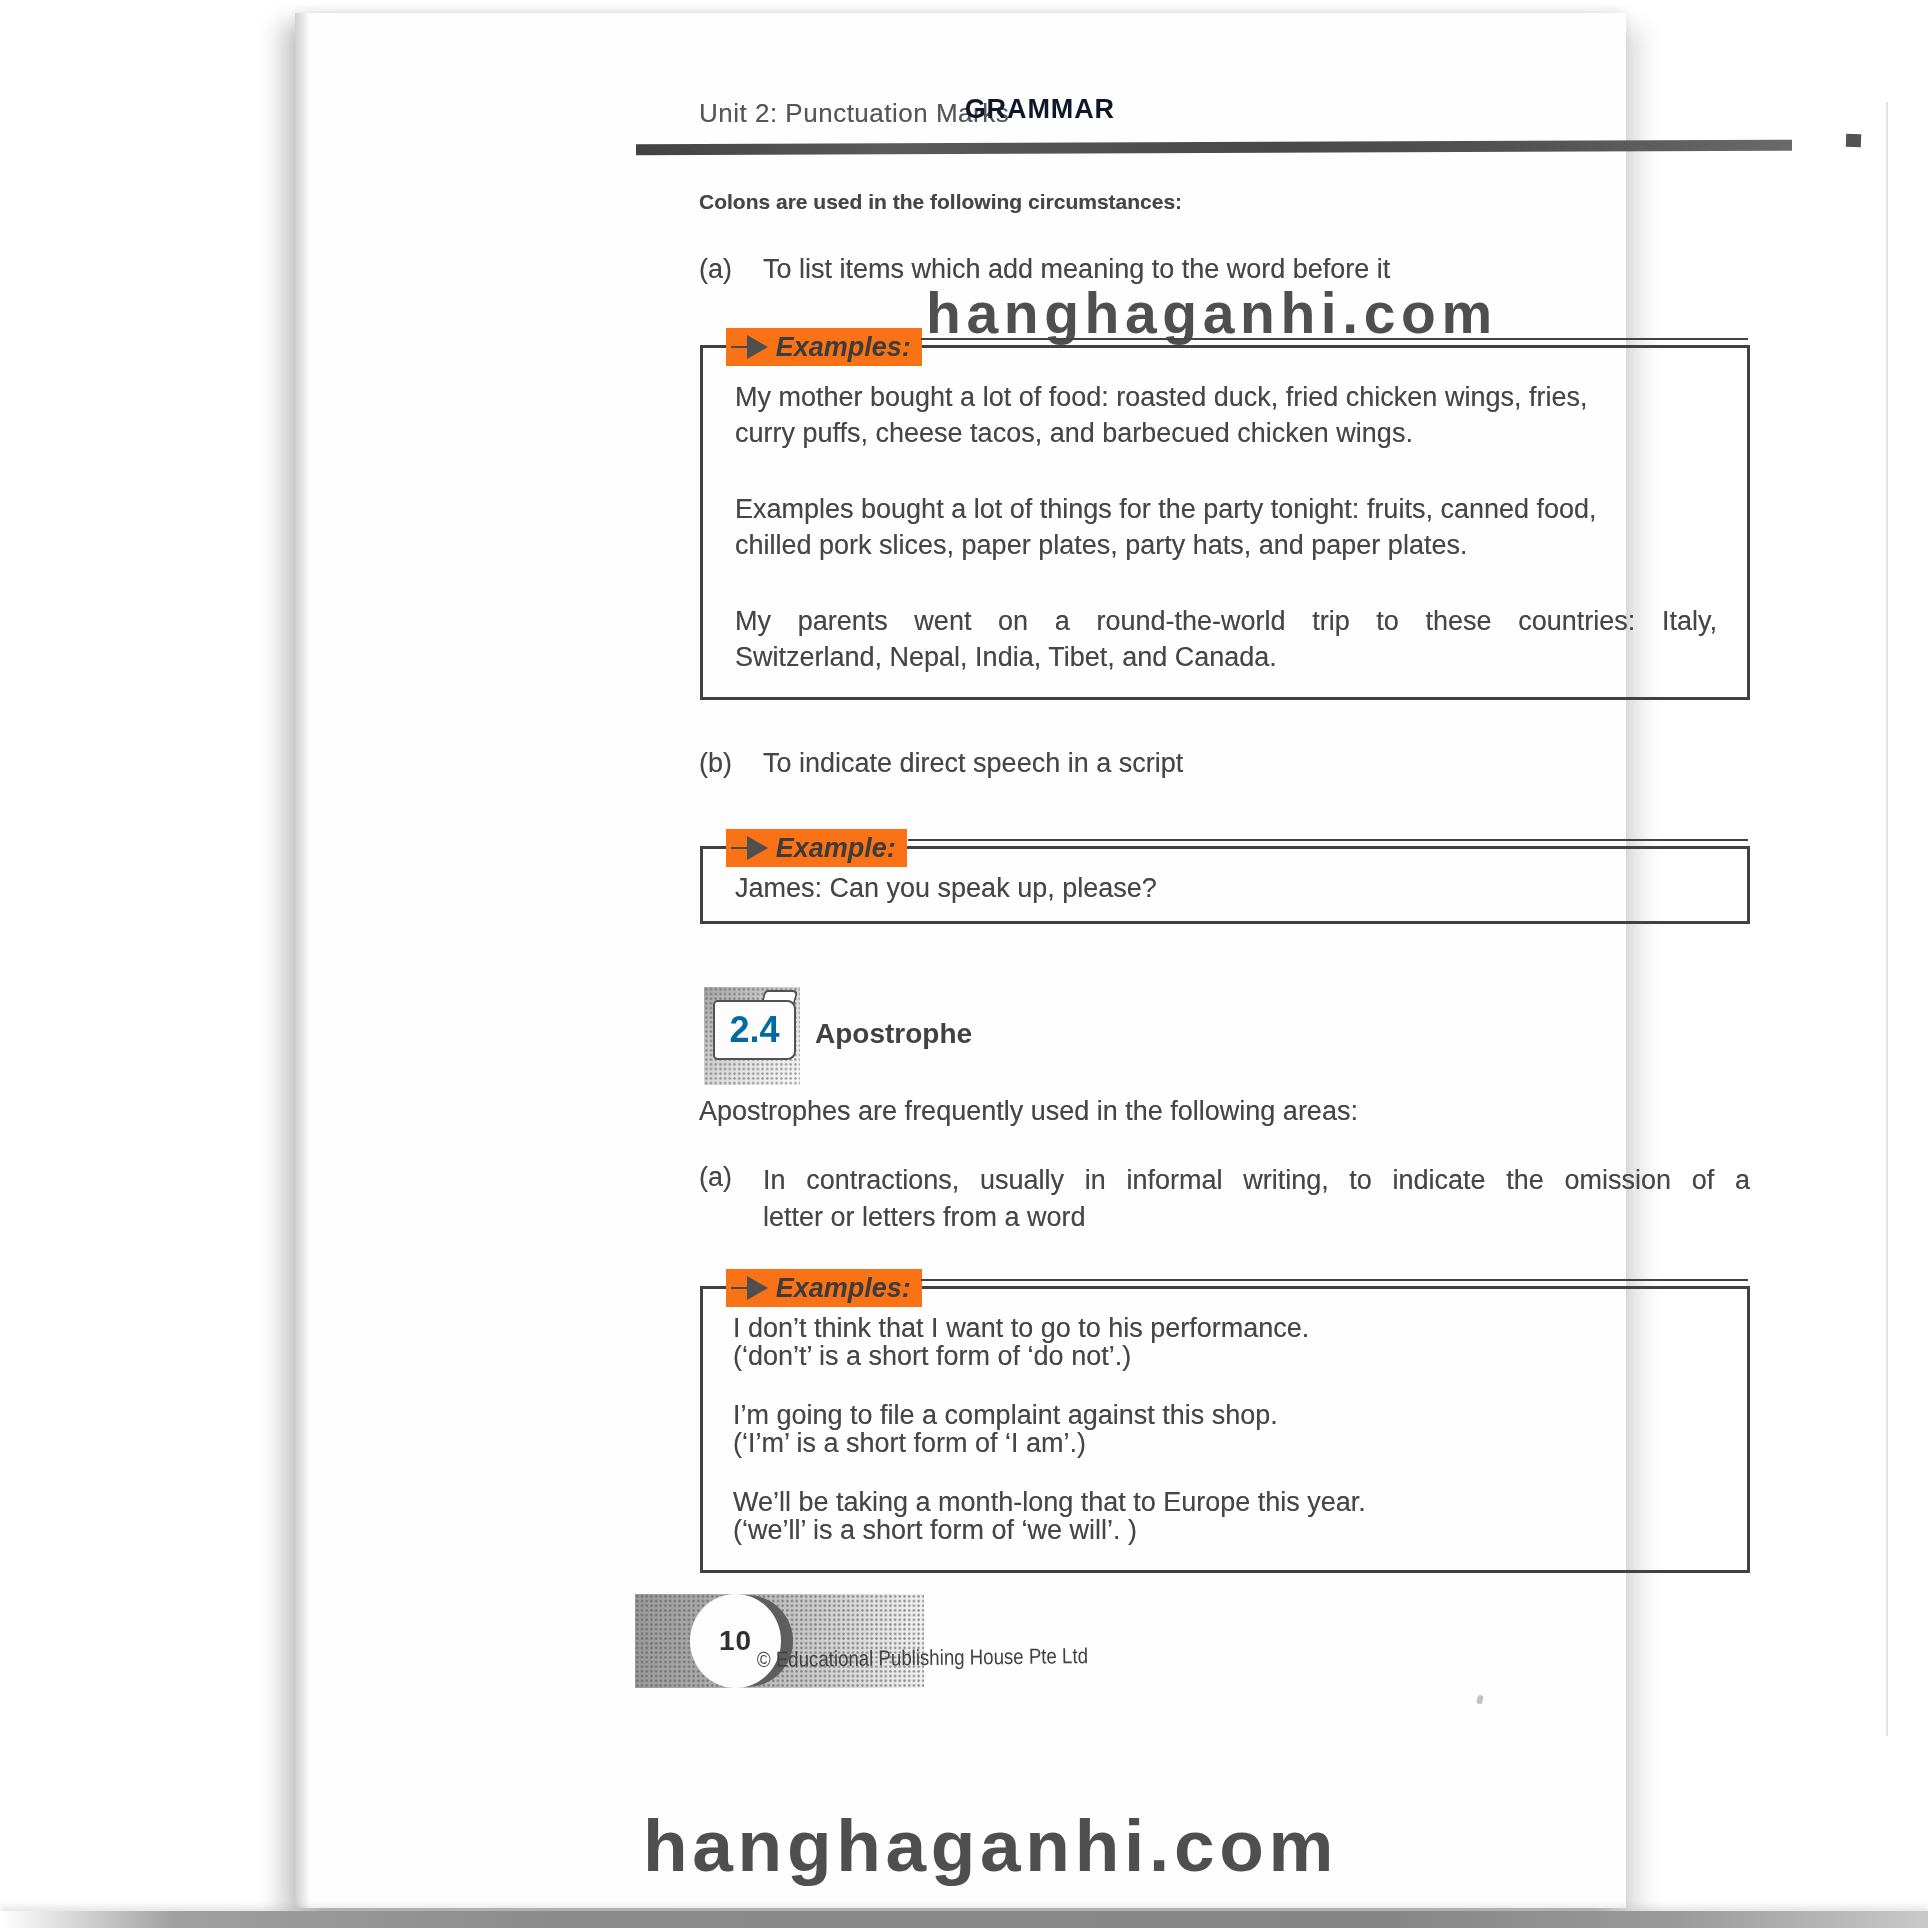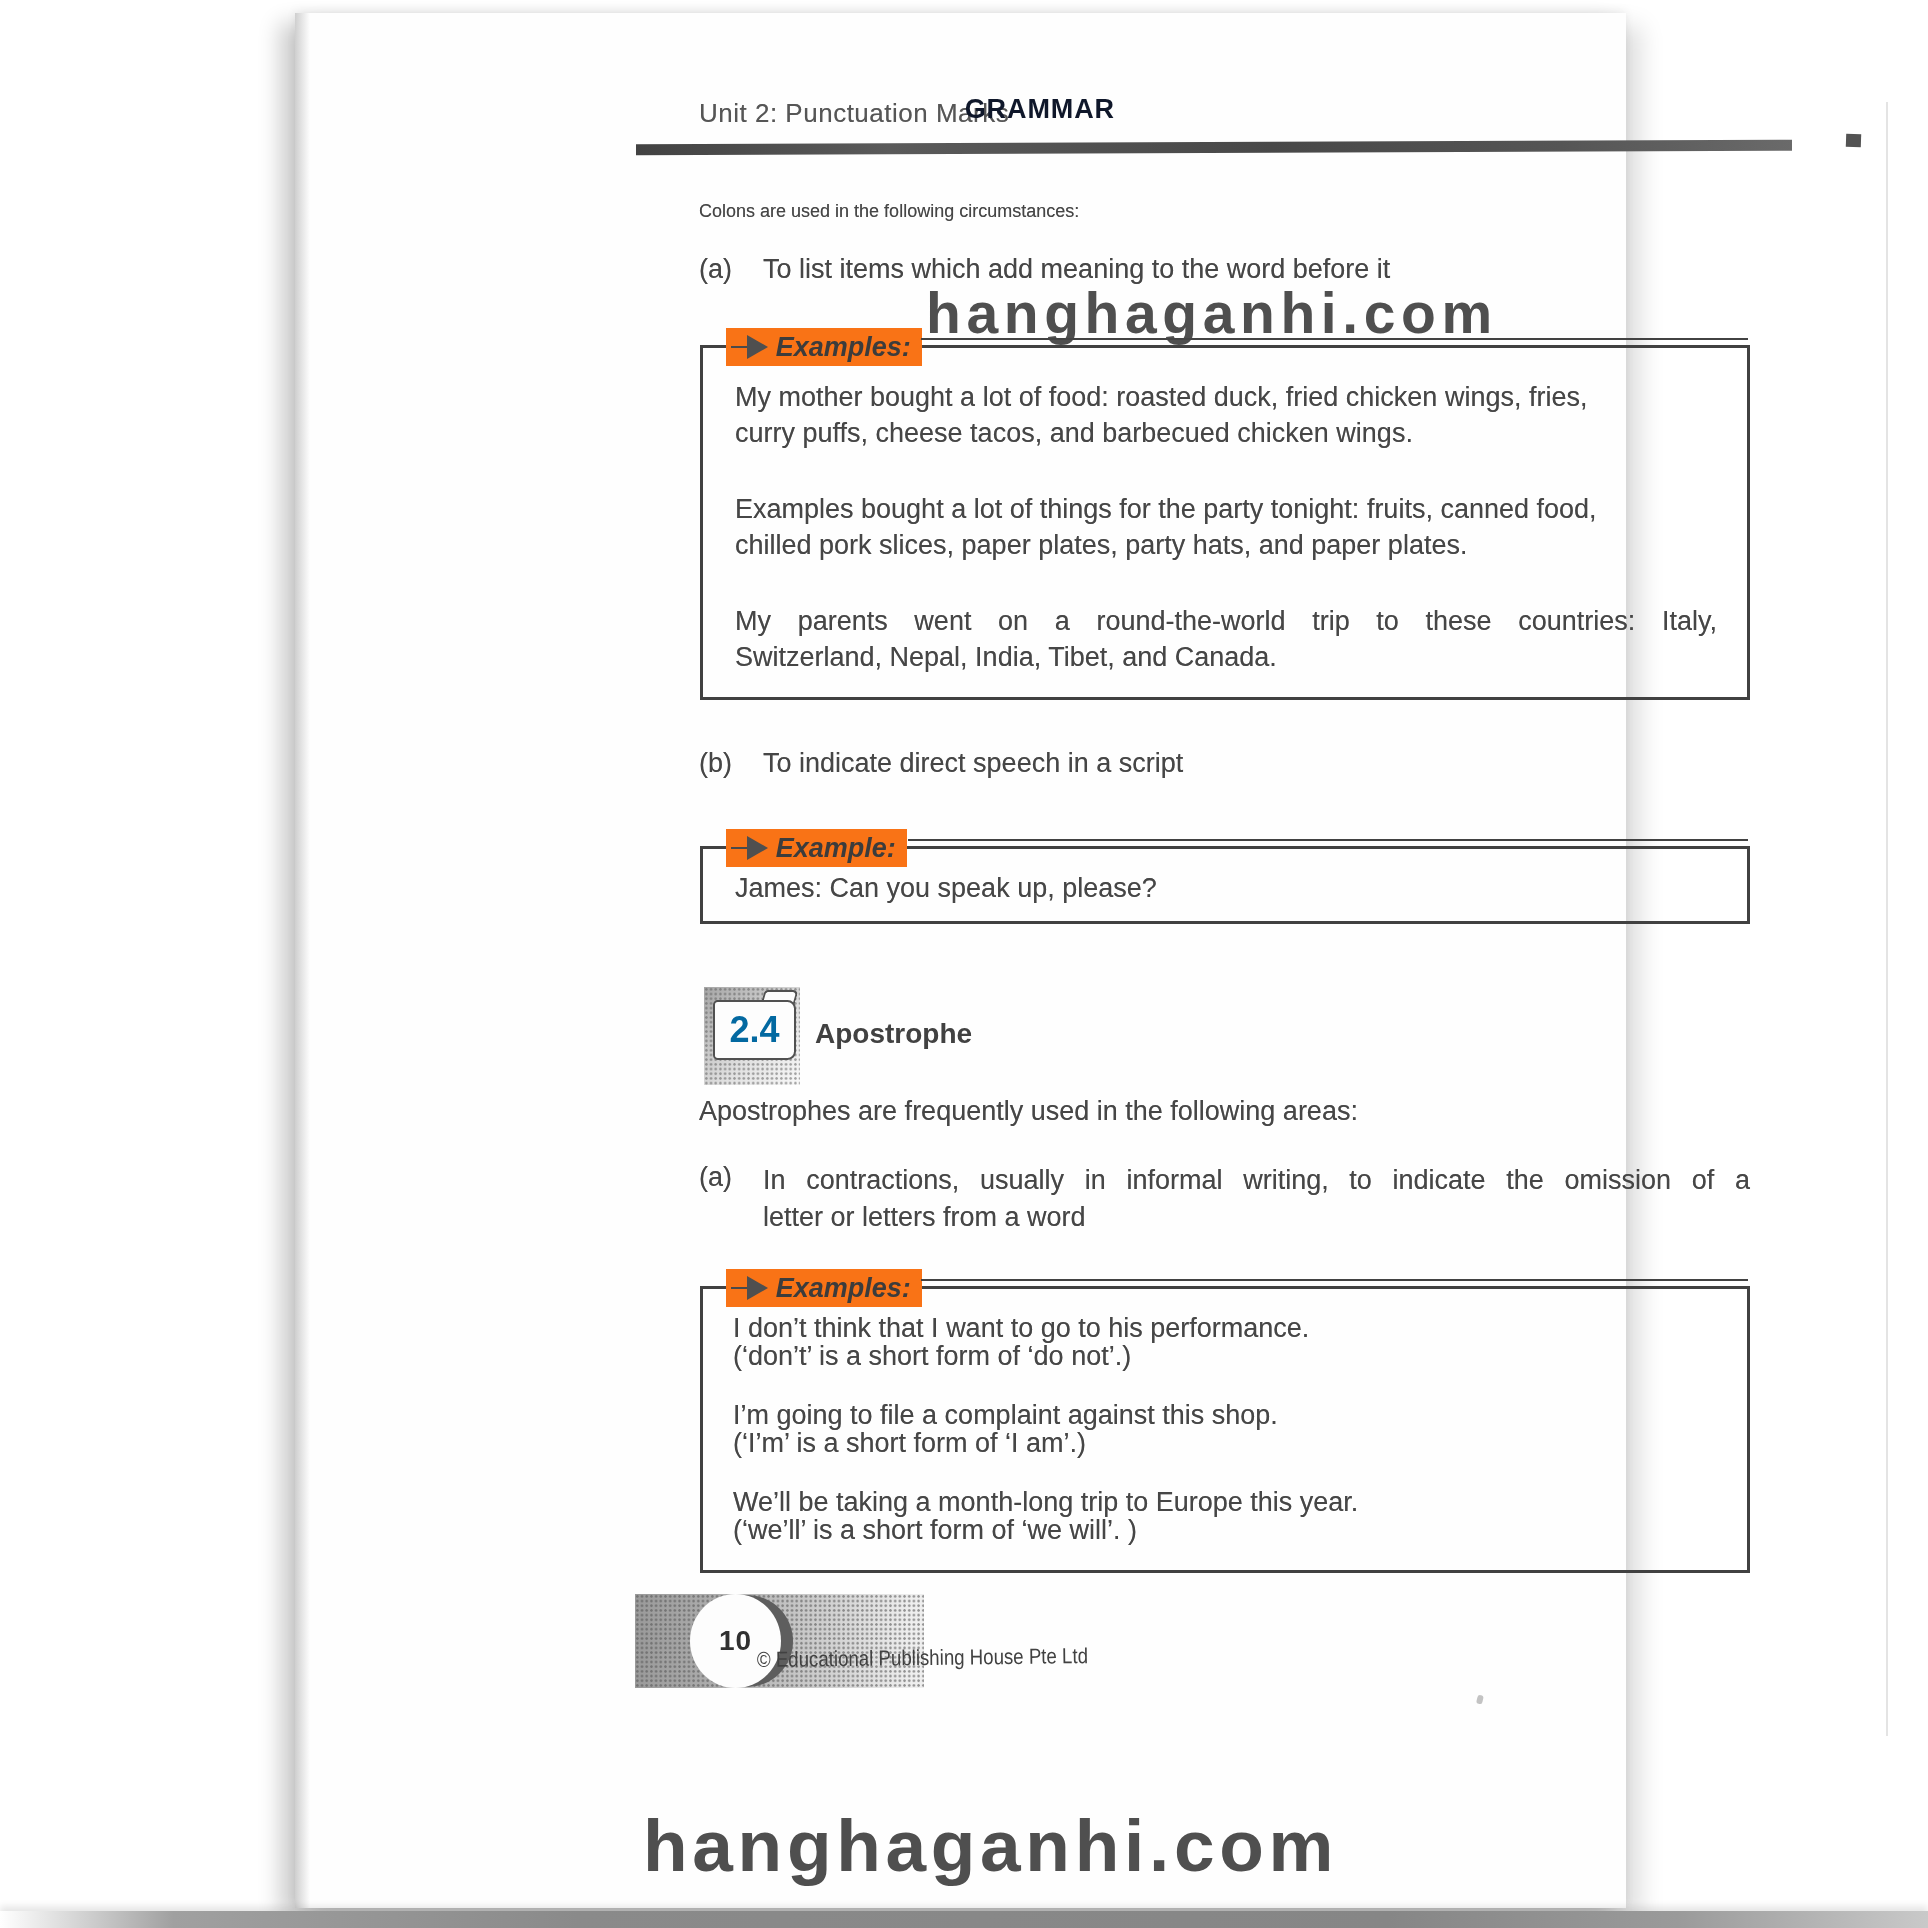--- a/index.html
+++ b/index.html
@@ -20,21 +20,21 @@
 
   .ink { color:#464646; text-shadow:0 0 0.5px rgba(70,70,70,0.55); }
 
   .unit-title { position:absolute; left:404px; top:85px; font-size:26px; letter-spacing:0.5px; color:#565656; text-shadow:0 0 0.5px rgba(86,86,86,0.5); }
   .grammar { position:absolute; right:511px; top:81px; font-size:27px; font-weight:bold; letter-spacing:0.9px; color:#0f172a; }
   .rule { position:absolute; left:341px; top:129px; width:1156px; height:11.3px;
     background:linear-gradient(90deg,#424242,#5a5a5a 22%,#484848 55%,#555 80%,#6a6a6a);
     transform:rotate(-0.22deg); }
   .corner-mark { position:absolute; left:1551px; top:121px; width:15px; height:13px; background:#535353; transform:rotate(2deg); }
 
-  .intro { position:absolute; left:404px; top:188px; font-size:18px; }
+  .intro { position:absolute; left:404px; top:177px; font-size:21px;font-weight:bold; }
   .list-row { position:absolute; left:404px; display:flex; font-size:27px; }
   .list-row .marker { width:64px; flex:0 0 64px; }
   .row-a1 { top:241px; }
   .row-b1 { top:735px; }
   .row-a2 { top:1149px; width:1051px; }
   .row-a2 .body2 { flex:1; line-height:37px; }
   .jl { text-align:justify; text-align-last:justify; }
 
   .wm { position:absolute; font-weight:700; color:#454545; opacity:0.94; white-space:nowrap; }
   .wm1 { left:926px; top:280px; font-size:57px; letter-spacing:5.6px; }
@@ -175,21 +175,21 @@
       <div class="box-inner3 ink">
         <p>
           <span class="line">I don’t think that I want to go to his performance.</span>
           <span class="line">(‘don’t’ is a short form of ‘do not’.)</span>
         </p>
         <p>
           <span class="line">I’m going to file a complaint against this shop.</span>
           <span class="line">(‘I’m’ is a short form of ‘I am’.)</span>
         </p>
         <p>
-          <span class="line">We’ll be taking a month-long trip to Europe this year.</span>
+          <span class="line">We’ll be taking a month-long that to Europe this year.</span>
           <span class="line">(‘we’ll’ is a short form of ‘we will’. )</span>
         </p>
       </div>
     </div>
 
     <div class="band"></div>
     <div class="crescent"></div>
     <div class="pn-circle">
       <span class="pn">10</span>
     </div>

